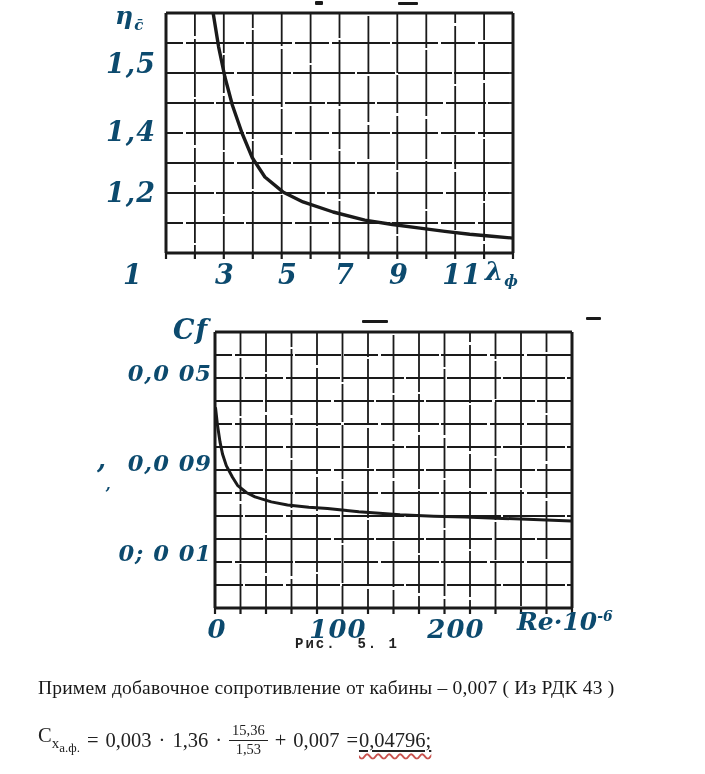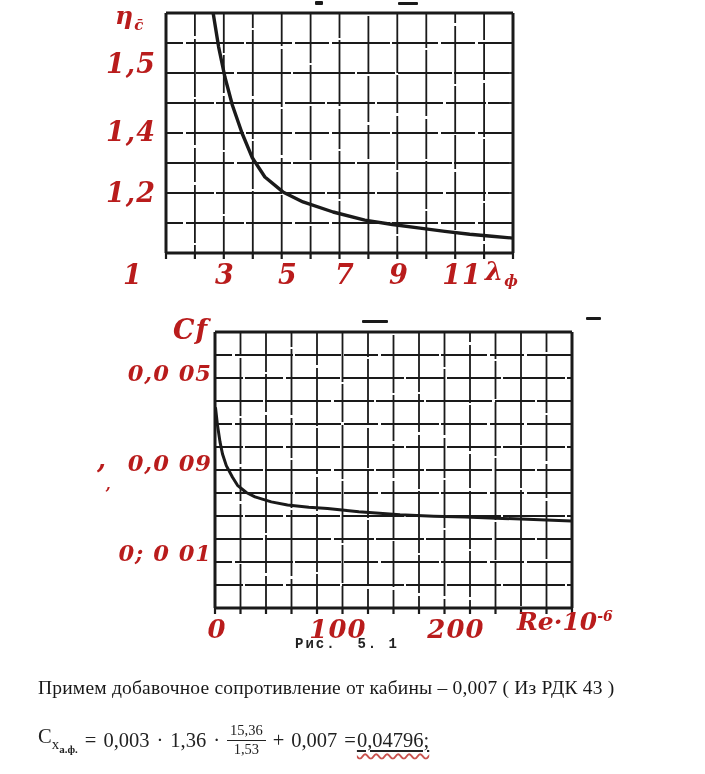--- a/index.html
+++ b/index.html
@@ -4,21 +4,21 @@
 <style>
   html,body{margin:0;padding:0;background:#ffffff;}
   .page{
     position:relative;width:705px;height:774px;background:#ffffff;
     font-family:"DejaVu Serif",serif;color:#1a1a1a;overflow:hidden;
   }
   svg{position:absolute;overflow:visible;}
   
   .num{
     position:absolute;font-family:"DejaVu Serif",serif;font-style:italic;
-    font-weight:bold;color:#b91c1c;letter-spacing:1px;line-height:1;
+    font-weight:bold;color:#0c4a6e;letter-spacing:1px;line-height:1;
   }
   .center{transform:translateX(-50%);}
   .right{text-align:right;}
   .pre{white-space:pre;}
   .f1y{font-size:27px;left:96px;width:60px;}
   .f1x{font-size:27px;top:261px;}
   .eta{left:115px;top:3px;font-size:25px;}
   .eta sub{font-size:15px;letter-spacing:0;}
   .lambda{left:485px;top:258px;font-size:26px;}
   .lambda sub{font-size:15px;letter-spacing:0;}
@@ -37,21 +37,21 @@
     position:absolute;left:38px;top:677px;width:660px;
     font-family:"Liberation Serif",serif;font-size:19.5px;color:#181818;
     letter-spacing:0.2px;white-space:pre;
   }
   .formula{
     position:absolute;left:38px;top:716px;height:48px;
     display:flex;align-items:center;gap:7px;
     font-family:"Liberation Serif",serif;font-size:20.5px;color:#222;
   }
   .formula .lhs sub{font-size:15px;}
-  .formula .lhs sub sub{font-size:11px;font-weight:bold;}
+  .formula .lhs sub sub{font-size:13px;}
   .frac{
     display:inline-flex;flex-direction:column;align-items:center;
     font-size:14.5px;line-height:1.15;vertical-align:middle;
   }
   .frac .ftop{border-bottom:1.5px solid #222;padding:0 3px 1px;}
   .frac .fbot{padding-top:0;}
   .reswrap{display:inline-flex;align-items:center;gap:1px;}
   .result-outer{
     text-decoration-line:underline;text-decoration-style:wavy;
     text-decoration-color:#c9524e;text-decoration-thickness:1.5px;

